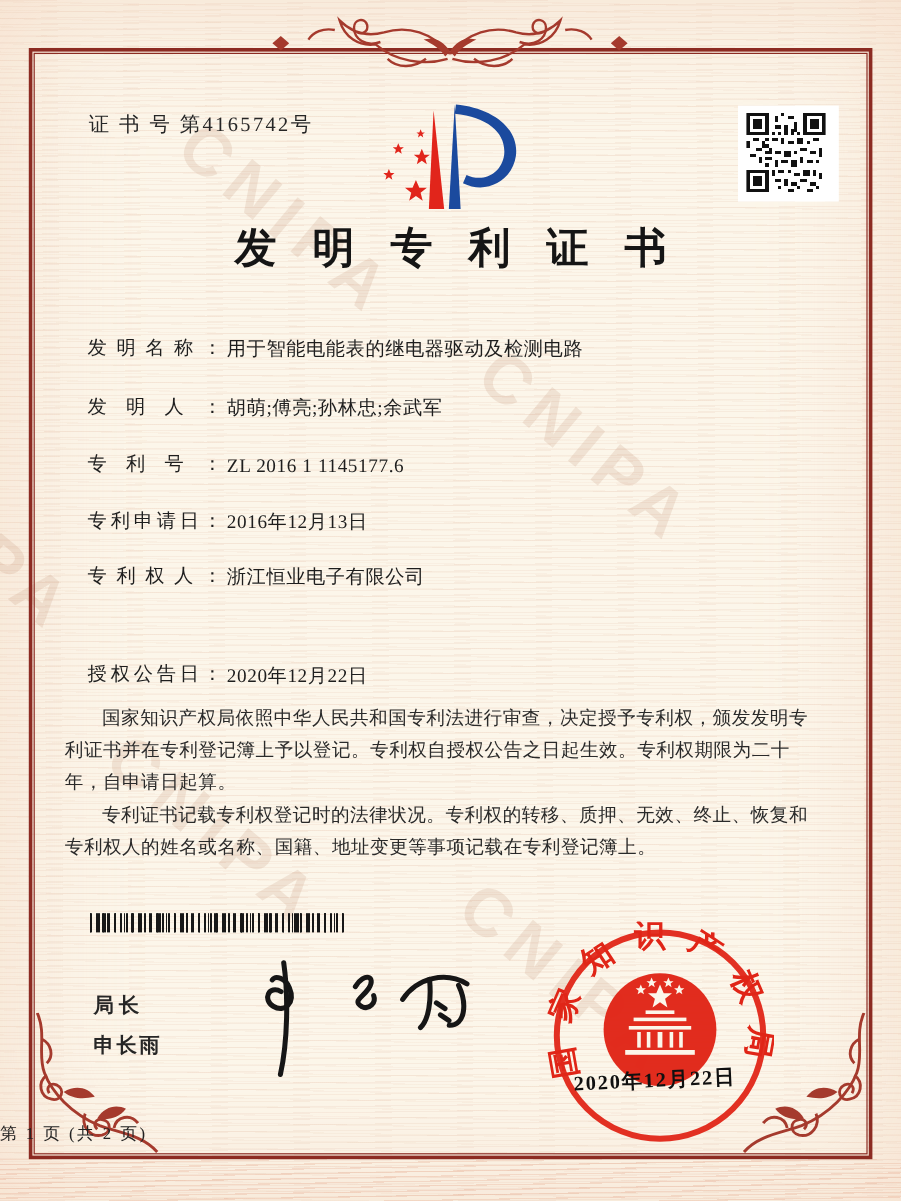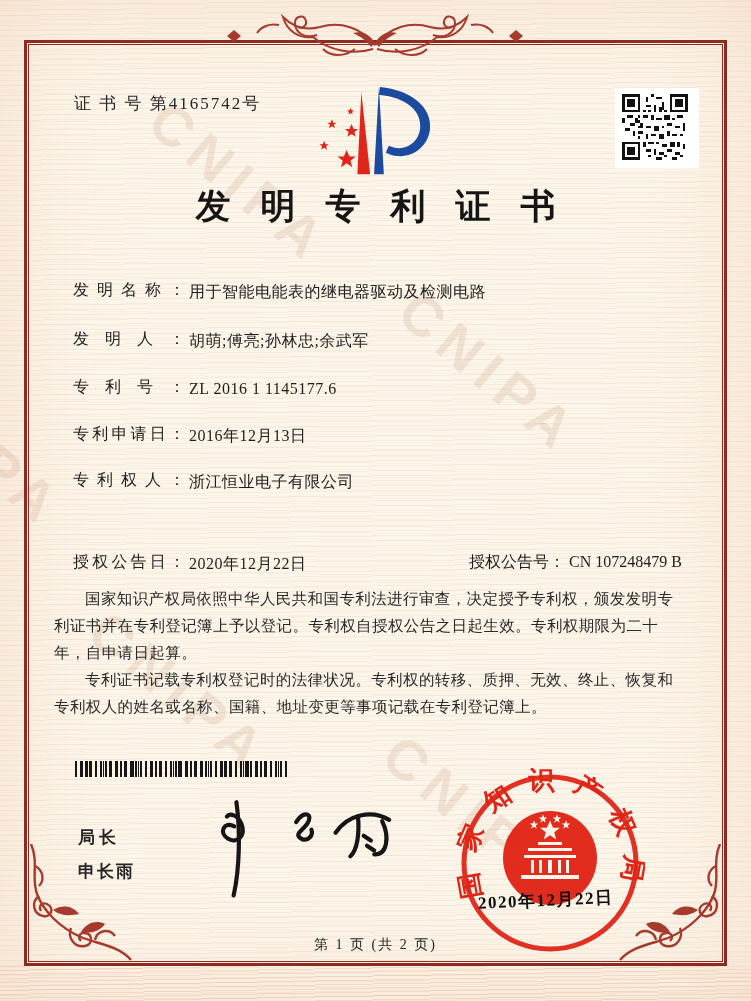--- a/index.html
+++ b/index.html
@@ -53,21 +53,21 @@
   .signature{position:absolute;left:196px;top:794px;transform:rotate(-2deg);}
   
   .seal{position:absolute;left:455px;top:768px;}
   .seal-date{position:absolute;left:478px;top:888px;width:170px;font-size:17px;font-weight:700;
     color:#101010;letter-spacing:1.5px;transform:rotate(-2.5deg);white-space:nowrap;}
   
   .orn-top{position:absolute;left:226px;top:5px;}
   .orn-bl{position:absolute;left:25px;top:844px;}
   .orn-br{position:absolute;left:614px;top:844px;transform:scaleX(-1);}
   
-  .footer{position:absolute;left:0;right:0;top:936px;text-align:center;font-size:14px;letter-spacing:2px;color:#222;}
+  .footer{position:absolute;left:0;right:0;top:936px;text-align:left;font-size:14px;letter-spacing:2px;color:#222;}
 </style>
 </head>
 <body>
 
 <div class="page">
 
   <span class="wm" style="left:178px;top:88px;">CNIPA</span>
   <span class="wm" style="left:428px;top:278px;">CNIPA</span>
   <span class="wm" style="left:-88px;top:352px;">CNIPA</span>
   <span class="wm" style="left:118px;top:598px;">CNIPA</span>
@@ -182,24 +182,20 @@
     <span class="lab">专利申请日：</span>
     <span class="val">2016年12月13日</span>
   </div>
   <div class="row" style="top:470px;">
     <span class="lab">专利权人：</span>
     <span class="val">浙江恒业电子有限公司</span>
   </div>
   <div class="row" style="top:552px;width:620px;">
     <span class="lab">授权公告日：</span>
     <span class="val">2020年12月22日</span>
-    <span class="grant2">
-      <span>授权公告号：</span>
-      <span>CN 107248479 B</span>
-    </span>
   </div>
 
   <div class="bodytext">
     <p>国家知识产权局依照中华人民共和国专利法进行审查，决定授予专利权，颁发发明专利证书并在专利登记簿上予以登记。专利权自授权公告之日起生效。专利权期限为二十年，自申请日起算。</p>
     <p>专利证书记载专利权登记时的法律状况。专利权的转移、质押、无效、终止、恢复和专利权人的姓名或名称、国籍、地址变更等事项记载在专利登记簿上。</p>
   </div>
 
   <div class="barcode"></div>
 
   <div class="sig-title">局长</div>

